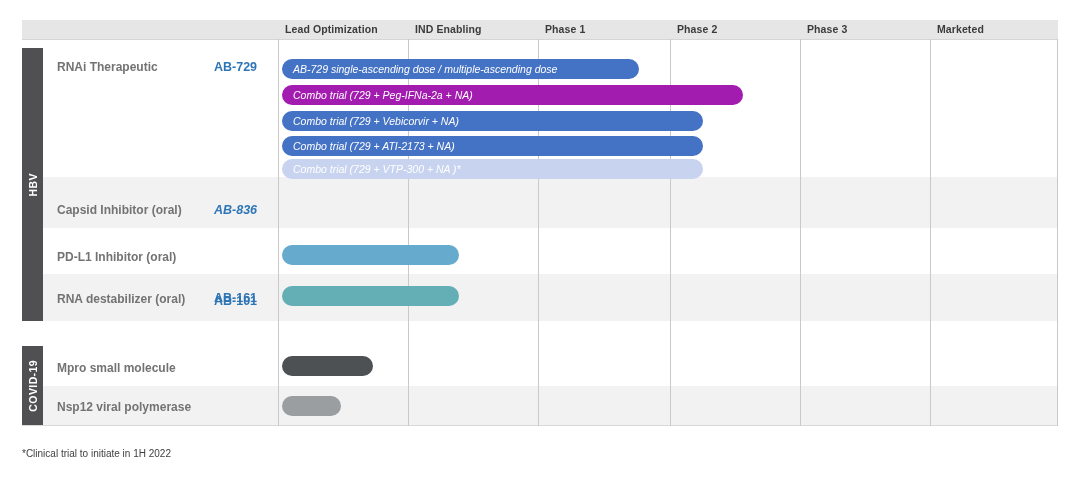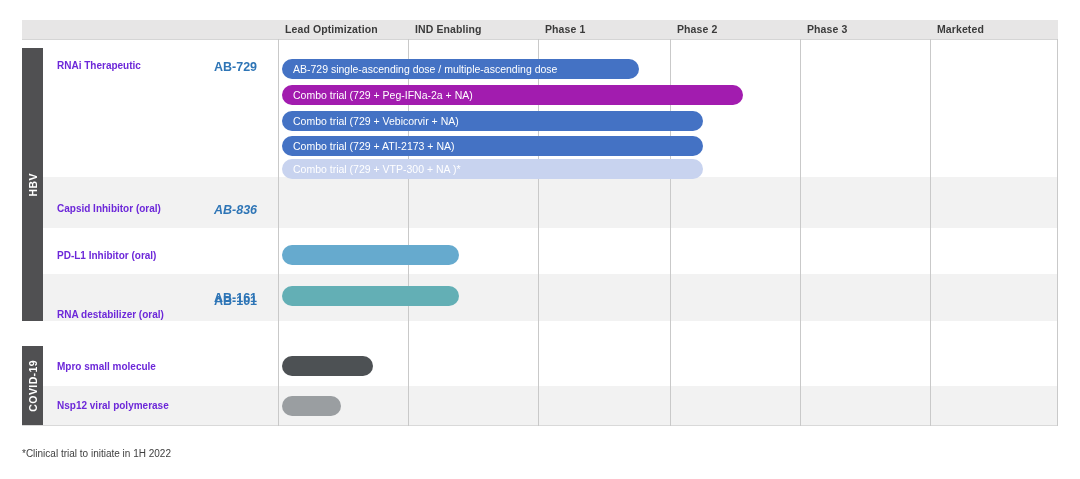--- a/index.html
+++ b/index.html
@@ -57,38 +57,38 @@
   }
   .area-tab span{
     writing-mode:vertical-rl;
     transform:rotate(180deg);
     white-space:nowrap;
   }
 
   
   .prog-name{
     position:absolute;left:57px;
-    font-size:10px;font-weight:bold;color:#6d28d9;
+    font-size:12px;font-weight:bold;color:#737373;
     white-space:nowrap;
   }
   .prog-code{
     position:absolute;left:214px;
     font-size:12.5px;font-weight:bold;color:#2E75B6;
     white-space:nowrap;
   }
 
   
   .bar{
     position:absolute;height:20px;border-radius:10px;
     display:flex;align-items:center;
     box-sizing:border-box;
   }
   .bar .bar-label{
     font-size:10.5px;color:#ffffff;white-space:nowrap;
-    padding-left:11px;line-height:1;
+    padding-left:11px;line-height:1;font-style:italic;
   }
   .bar.pale .bar-label{color:#ffffff;}
 
   
   .footnote{
     position:absolute;left:22px;top:448px;
     font-size:10px;color:#404040;white-space:nowrap;
   }
 </style>
 </head>
@@ -136,21 +136,21 @@
 
   <div class="prog-name" style="top:60px;">RNAi Therapeutic</div>
   <div class="prog-code" style="top:60px;">AB-729</div>
 
   <div class="prog-name" style="top:203px;">Capsid Inhibitor (oral)</div>
   <div class="prog-code" style="top:203px;font-style:italic;">AB-836</div>
 
   <div class="prog-name" style="top:250px;">PD-L1 Inhibitor (oral)</div>
   <div class="prog-code" style="top:250px;margin-top:44px;">AB-101</div>
 
-  <div class="prog-name" style="top:309px;">RNA destabilizer (oral)</div>
+  <div class="prog-name" style="top:292px;">RNA destabilizer (oral)</div>
   <div class="prog-code" style="top:291px;">AB-161</div>
 
   <div class="prog-name" style="top:361px;">Mpro small molecule</div>
   <div class="prog-name" style="top:400px;">Nsp12 viral polymerase</div>
 
   <div class="bar" style="left:282px;top:59px;width:357px;background:#4472C4;">
     <span class="bar-label">AB-729  single-ascending dose / multiple-ascending dose</span>
   </div>
 
   <div class="bar" style="left:282px;top:85px;width:461px;background:#a21caf;">

